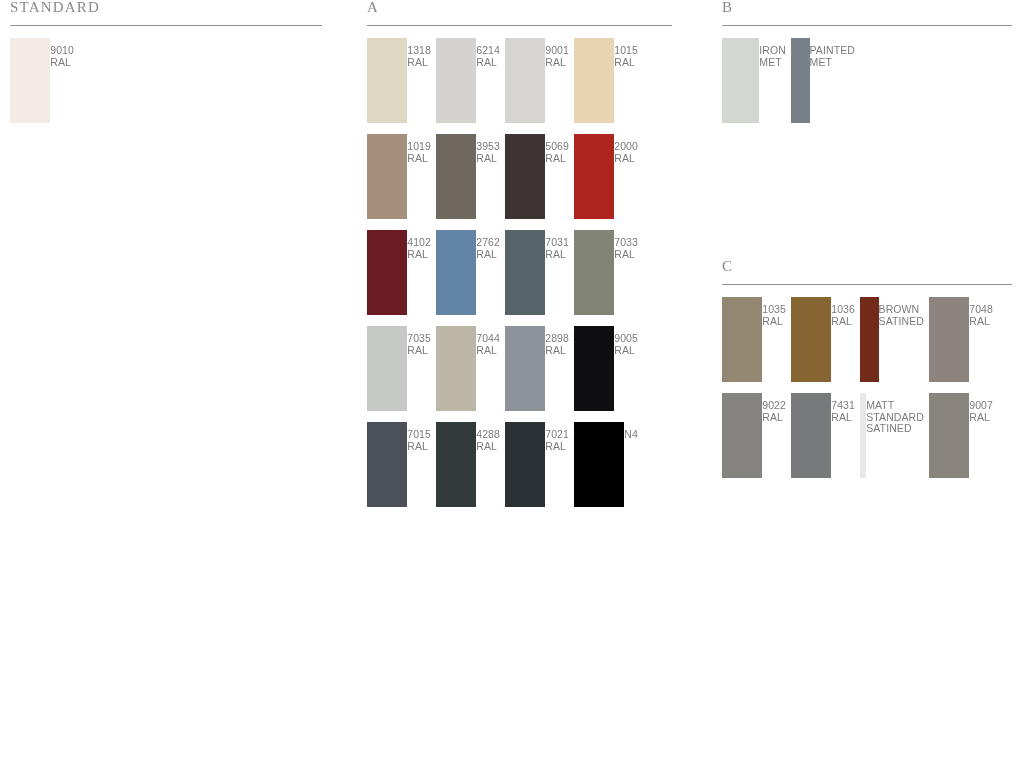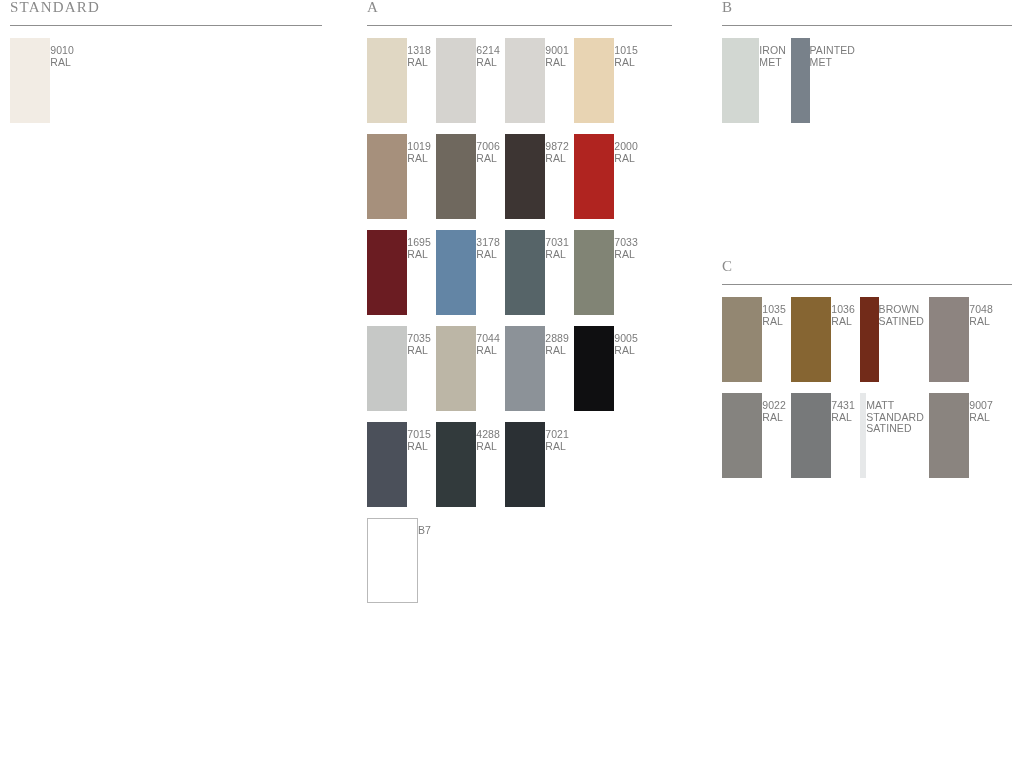--- a/index.html
+++ b/index.html
@@ -149,51 +149,51 @@
             <div class="swatch-cell">
               <div class="swatch-chip" style="background: rgb(166, 144, 124);"></div>
               <div class="swatch-label">
                 <span class="ln">1019</span>
                 <span class="ln">RAL</span>
               </div>
             </div>
             <div class="swatch-cell">
               <div class="swatch-chip" style="background: rgb(111, 104, 94);"></div>
               <div class="swatch-label">
-                <span class="ln">7006</span>
+                <span class="ln">3953</span>
                 <span class="ln">RAL</span>
               </div>
             </div>
             <div class="swatch-cell">
               <div class="swatch-chip" style="background: rgb(61, 53, 51);"></div>
               <div class="swatch-label">
-                <span class="ln">9872</span>
+                <span class="ln">5069</span>
                 <span class="ln">RAL</span>
               </div>
             </div>
             <div class="swatch-cell">
               <div class="swatch-chip" style="background: rgb(176, 36, 32);"></div>
               <div class="swatch-label">
                 <span class="ln">2000</span>
                 <span class="ln">RAL</span>
               </div>
             </div>
           </div>
           <div class="swatch-row">
             <div class="swatch-cell">
               <div class="swatch-chip" style="background: rgb(107, 28, 34);"></div>
               <div class="swatch-label">
-                <span class="ln">1695</span>
+                <span class="ln">4102</span>
                 <span class="ln">RAL</span>
               </div>
             </div>
             <div class="swatch-cell">
               <div class="swatch-chip" style="background: rgb(99, 133, 165);"></div>
               <div class="swatch-label">
-                <span class="ln">3178</span>
+                <span class="ln">2762</span>
                 <span class="ln">RAL</span>
               </div>
             </div>
             <div class="swatch-cell">
               <div class="swatch-chip" style="background: rgb(86, 100, 104);"></div>
               <div class="swatch-label">
                 <span class="ln">7031</span>
                 <span class="ln">RAL</span>
               </div>
             </div>
@@ -216,21 +216,21 @@
             <div class="swatch-cell">
               <div class="swatch-chip" style="background: rgb(188, 182, 166);"></div>
               <div class="swatch-label">
                 <span class="ln">7044</span>
                 <span class="ln">RAL</span>
               </div>
             </div>
             <div class="swatch-cell">
               <div class="swatch-chip" style="background: rgb(140, 146, 152);"></div>
               <div class="swatch-label">
-                <span class="ln">2889</span>
+                <span class="ln">2898</span>
                 <span class="ln">RAL</span>
               </div>
             </div>
             <div class="swatch-cell">
               <div class="swatch-chip" style="background: rgb(15, 15, 17);"></div>
               <div class="swatch-label">
                 <span class="ln">9005</span>
                 <span class="ln">RAL</span>
               </div>
             </div>
@@ -250,26 +250,24 @@
                 <span class="ln">RAL</span>
               </div>
             </div>
             <div class="swatch-cell">
               <div class="swatch-chip" style="background: rgb(43, 48, 52);"></div>
               <div class="swatch-label">
                 <span class="ln">7021</span>
                 <span class="ln">RAL</span>
               </div>
             </div>
-          </div>
-          <div class="swatch-row">
-            <div class="swatch-cell">
-              <div class="swatch-chip bordered" style="background: rgb(255, 255, 255);"></div>
-              <div class="swatch-label">
-                <span class="ln">B7</span>
+            <div class="swatch-cell">
+              <div class="swatch-chip" style="background: rgb(0, 0, 0);"></div>
+              <div class="swatch-label">
+                <span class="ln">N4</span>
               </div>
             </div>
           </div>
         </div>
     </div>
   </div>
 
   <div class="column col-bc">
     <div class="group-b">
       <div class="section-title">B</div>

